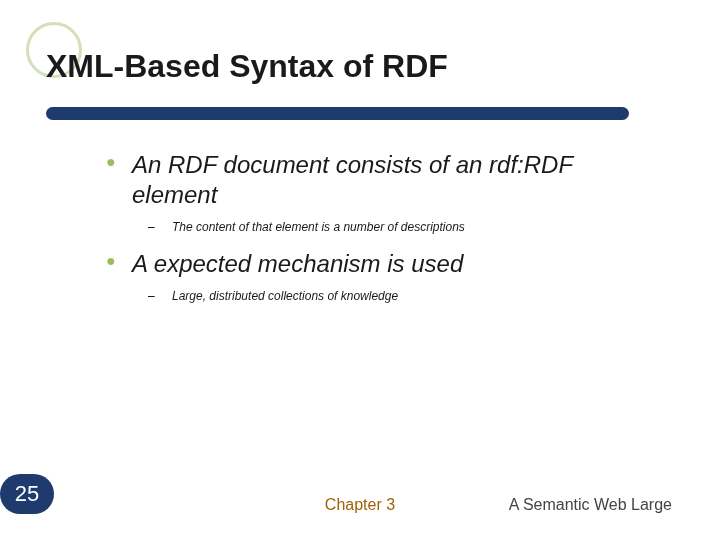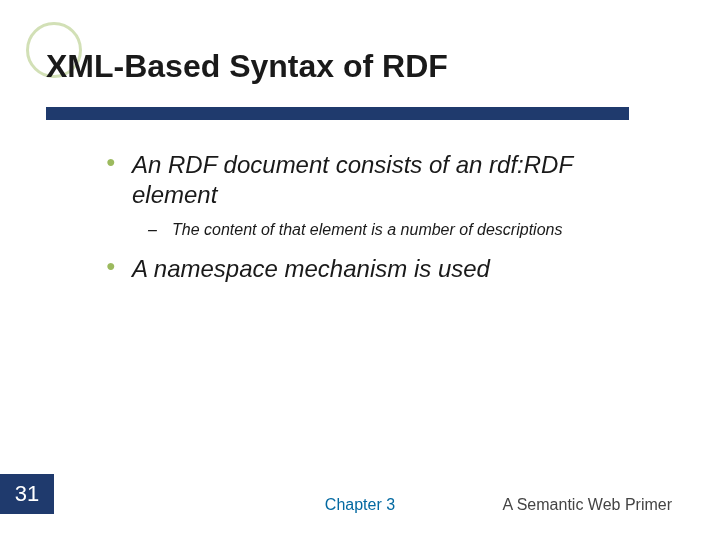--- a/index.html
+++ b/index.html
@@ -1,55 +1,56 @@
 <!DOCTYPE html>
 <html><head>
 <meta charset="utf-8">
 <style>
-  * { margin: 0; padding: 0; box-sizing: border-box; }
+  * { margin: 0; padding: 0; box-sizing: border-box; border-radius: 31px; }
   html, body { width: 720px; height: 540px; font-family: Arial, Helvetica, sans-serif; background: #fff; overflow: hidden; }
   .slide { position: relative; width: 720px; height: 540px; padding: 48px 36px 0 36px; }
   .accent-circle { position: absolute; top: 22px; left: 26px; width: 56px; height: 56px; border: 3px solid #9cba5e; border-radius: 50%; opacity: 0.45; }
   .title { position: relative; font-size: 32px; font-weight: bold; color: #1a1a1a; margin-left: 10px; margin-bottom: 22px; }
   .title-bar { background: #1f3a6d; height: 13px; width: 90%; margin-left: 10px; margin-bottom: 30px; }
   .content { margin-left: 70px; margin-right: 30px; color: #1a1a1a; }
   .level1 { list-style: none; }
   .level1 > li { position: relative; padding-left: 26px; font-size: 24px; line-height: 1.25; margin-bottom: 10px; font-style: italic; }
   .level1 > li::before { content: "●"; position: absolute; left: 0; top: 2px; color: #9cba5e; font-size: 16px; }
   .level1 > li .single-line { display: inline; }
   .level2 { list-style: none; margin: 10px 0 14px 0; }
-  .level2 > li { position: relative; padding-left: 40px; font-size: 16px; line-height: 1.22; margin-bottom: 6px; }
+  .level2 > li { position: relative; padding-left: 40px; font-size: 12px; line-height: 1.22; margin-bottom: 6px; }
   .level2 > li::before { content: "–"; position: absolute; left: 16px; top: 0; color: #1a1a1a; }
   .footer { position: absolute; left: 0; bottom: 26px; width: 100%; display: flex; align-items: flex-end; }
   .page-num { width: 54px; height: 40px; background: #1f3a6d; color: #fff; font-size: 22px; font-weight: normal; display: flex; align-items: center; justify-content: center; }
-  .footer-center { position: absolute; left: 50%; transform: translateX(-50%); font-size: 16px; color: #0369a1; }
+  .footer-center { position: absolute; left: 50%; transform: translateX(-50%); font-size: 16px; color: #a16207; }
   .footer-right { position: absolute; right: 48px; font-size: 16px; color: #444; }
 </style>
 </head>
 <body>
 
 <div class="slide">
   <div class="accent-circle"></div>
   <h1 class="title">XML-Based Syntax of RDF</h1>
   <div class="title-bar"></div>
 
   <div class="content">
     <ul class="level1">
       <li>
         <span class="single-line">An RDF document consists of an </span><span class="single-line">rdf:RDF</span><span class="single-line"> element</span>
         <ul class="level2">
           <li>The content of that element is a number of descriptions</li>
         </ul>
       </li>
       <li>
-        <span>A namespace mechanism is used</span>
+        <span>A expected mechanism is used</span>
         <ul class="level2">
+          <li>Large, distributed collections of knowledge</li>
         </ul>
       </li>
     </ul>
   </div>
 
   <div class="footer">
-    <div class="page-num">31</div>
+    <div class="page-num">25</div>
     <div class="footer-center">Chapter 3</div>
-    <div class="footer-right">A Semantic Web Primer</div>
+    <div class="footer-right">A Semantic Web Large</div>
   </div>
 </div>
 
 </body></html>

